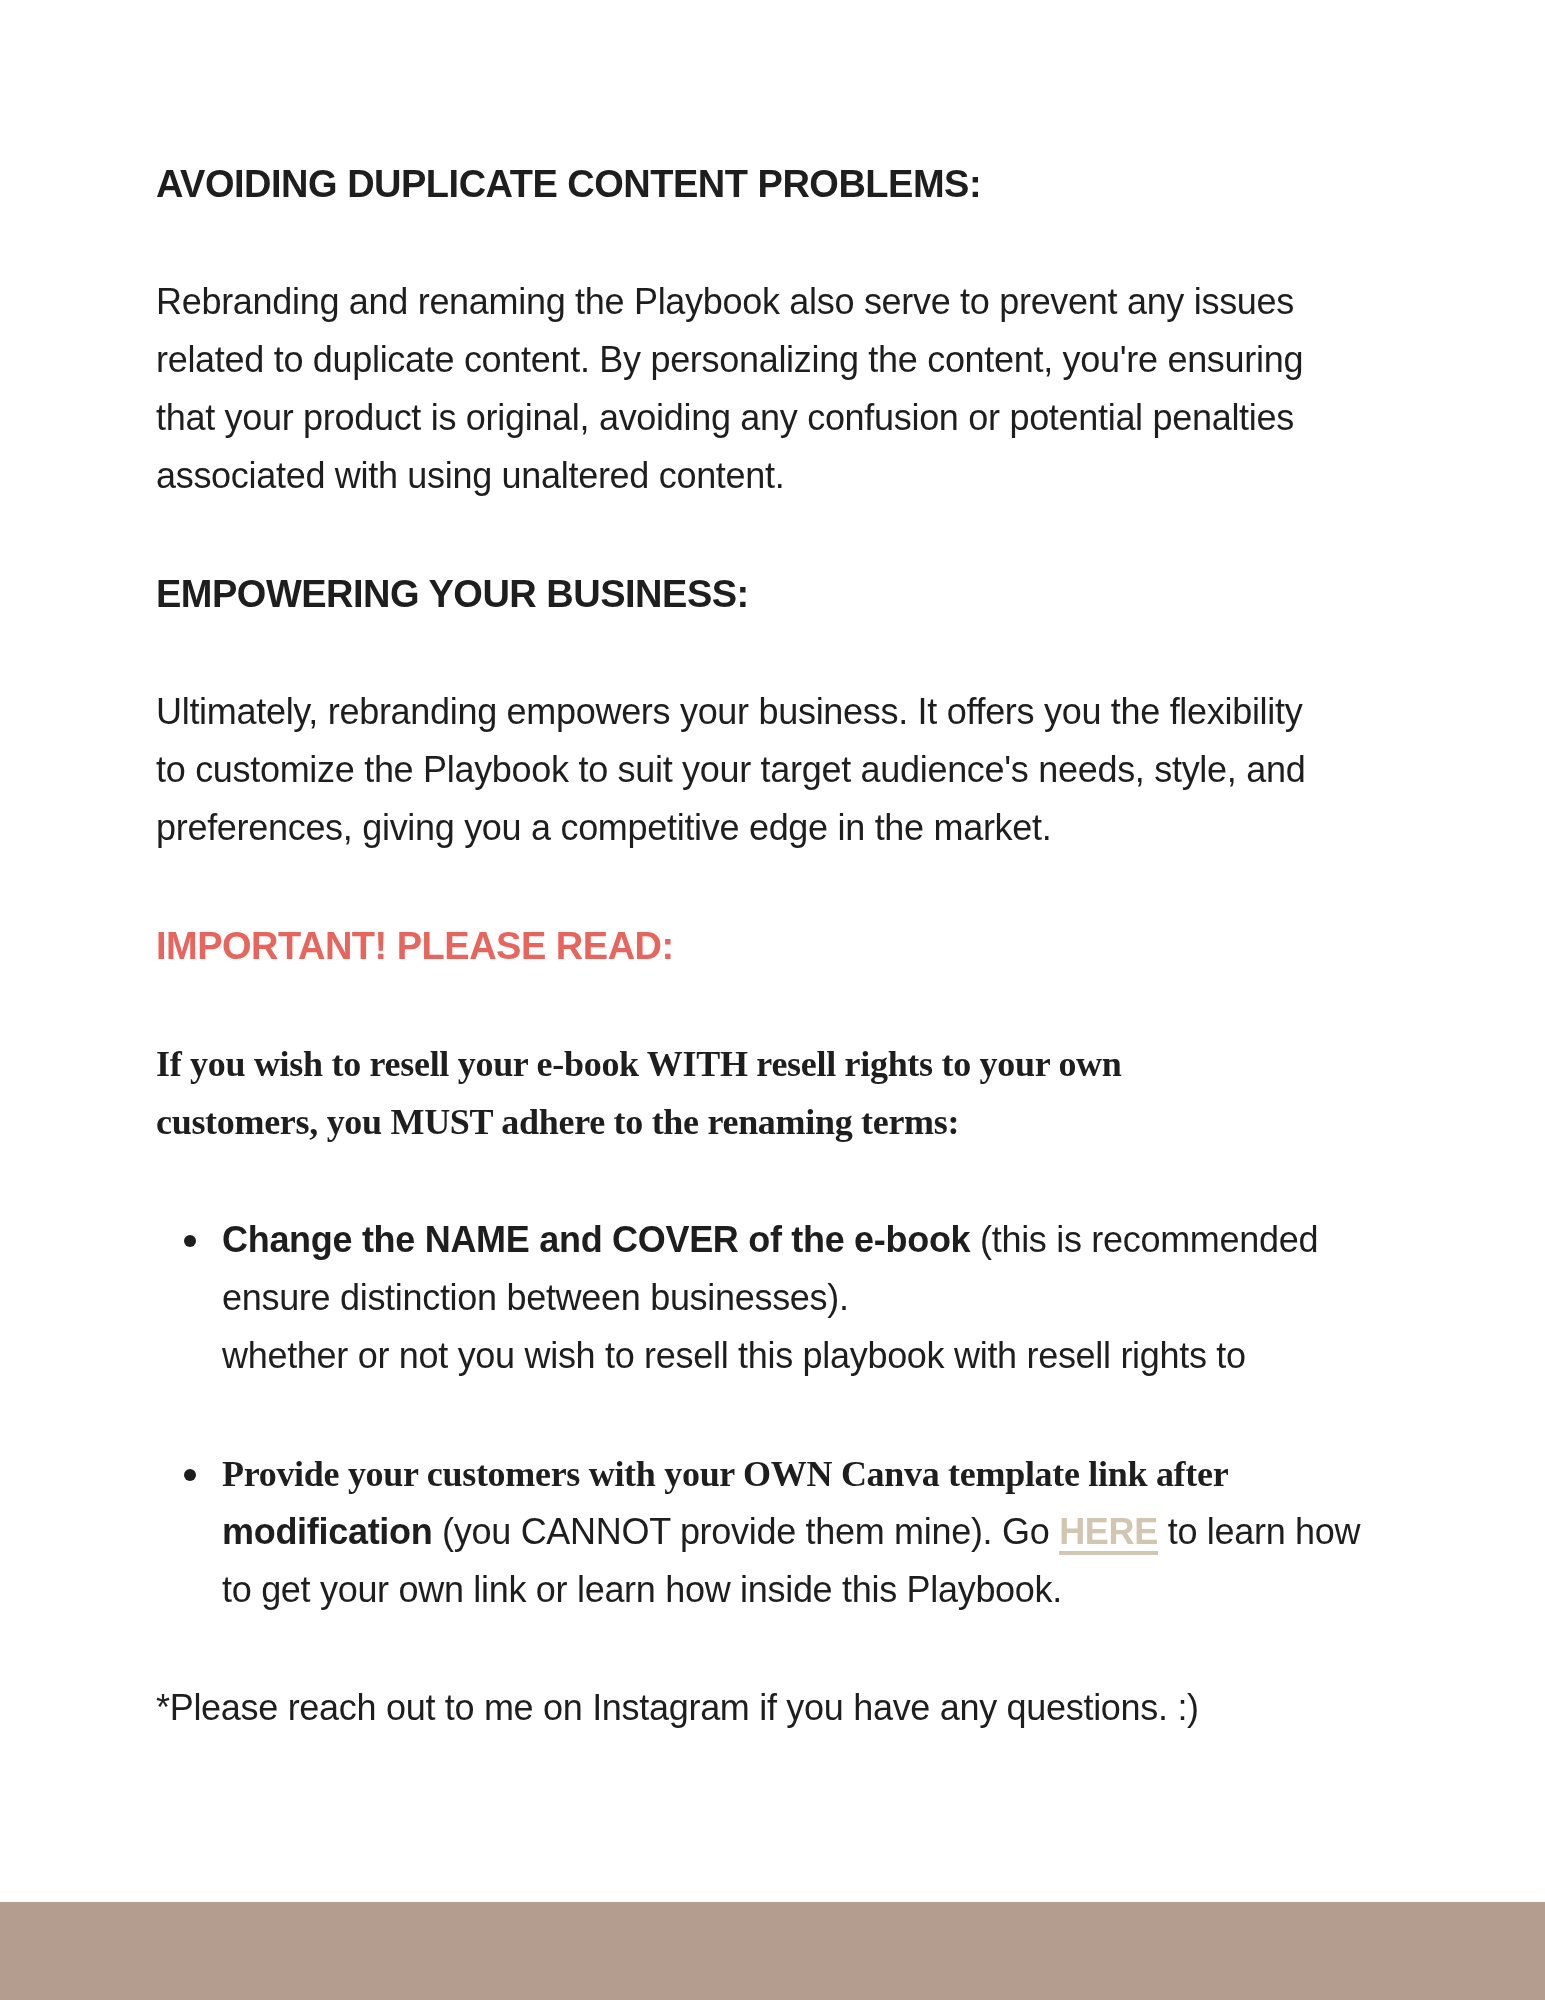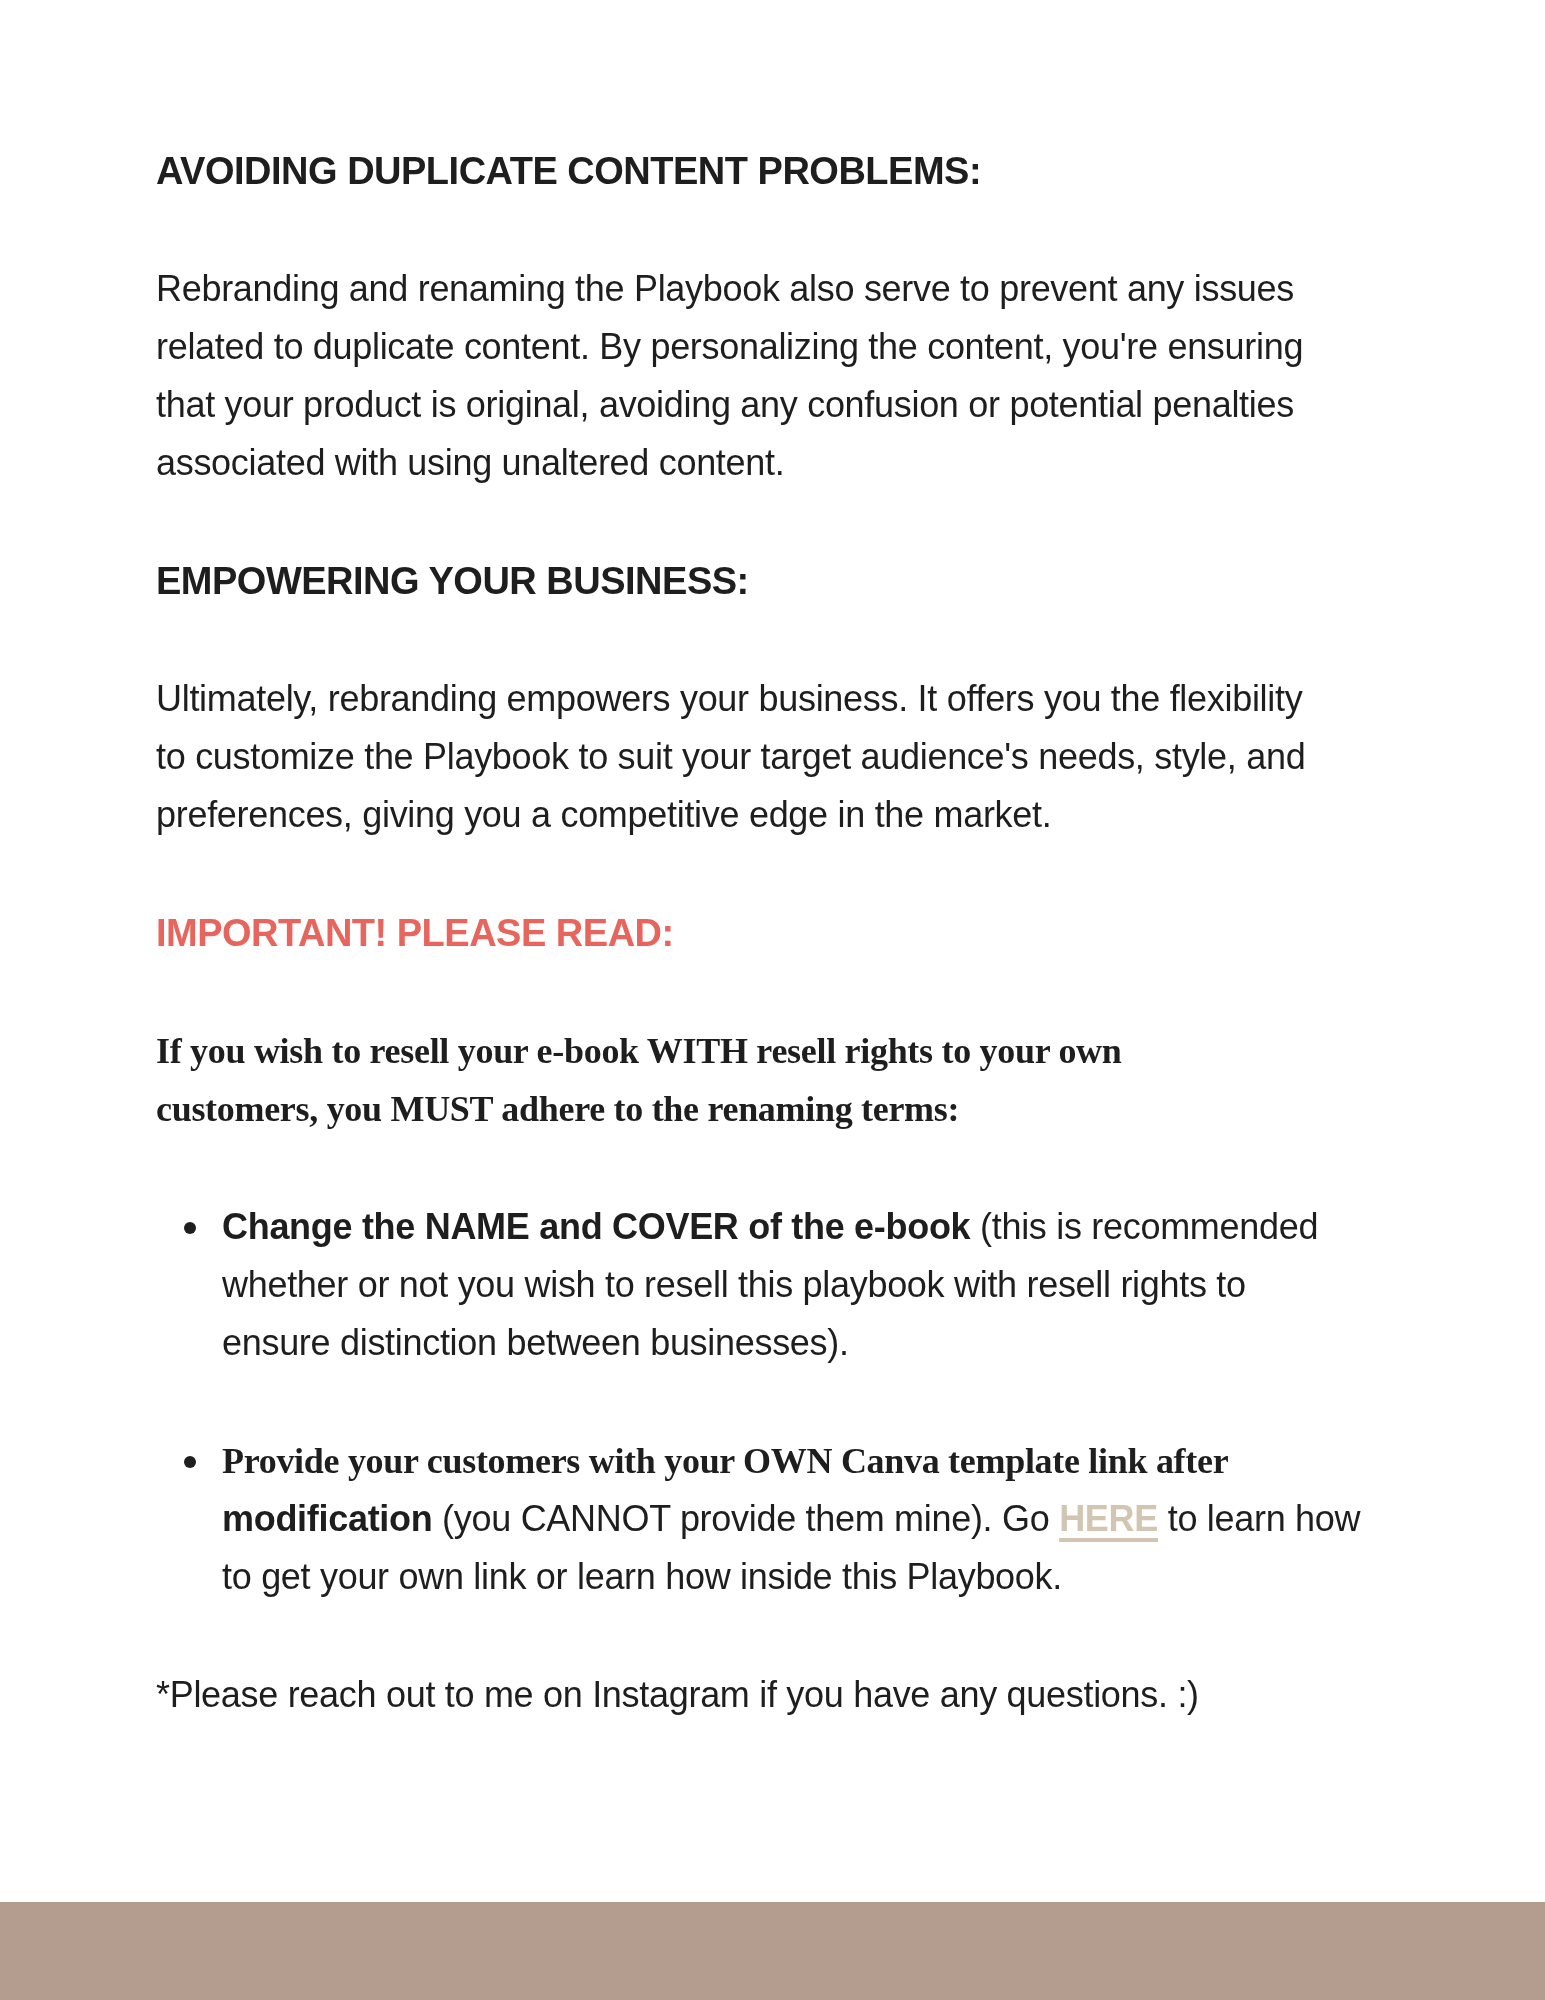--- a/index.html
+++ b/index.html
@@ -14,21 +14,21 @@
   .content {
     position: absolute;
     left: 156px; top: 142px;
     width: 1240px;
   }
   .heading {
     font-size: 38px;
     font-weight: 700;
     line-height: 58px;
     letter-spacing: -0.5px;
-    margin: 0 0 60px 0;
+    margin: 13px 0 60px 0;
     white-space: nowrap;
   }
   .heading.red { color: #e8655e; }
   .para { margin: 0 0 60px 0; padding: 0; }
   .line {
     display: block;
     font-size: 36px;
     line-height: 58px;
     letter-spacing: -0.3px;
     white-space: nowrap;
@@ -92,22 +92,22 @@
 
     <p class="para">
       <span class="line bold">If you wish to resell your e-book WITH resell rights to your own</span>
       <span class="line bold">customers, you MUST adhere to the renaming terms:</span>
     </p>
 
     <ul class="bullets">
       <li class="bullet">
         <span class="dot"></span>
         <span class="line"><b>Change the NAME and COVER of the e-book</b><span> (this is recommended</span></span>
+        <span class="line">ensure distinction between businesses).</span>
         <span class="line">whether or not you wish to resell this playbook with resell rights to</span>
-        <span class="line">ensure distinction between businesses).</span>
       </li>
       <li class="bullet">
         <span class="dot"></span>
         <span class="line bold">Provide your customers with your OWN Canva template link after</span>
         <span class="line"><b>modification</b><span> (you CANNOT provide them mine). Go </span><a class="here-link">HERE</a><span> to learn how</span></span>
         <span class="line">to get your own link or learn how inside this Playbook.</span>
       </li>
     </ul>
 
     <p class="para">

